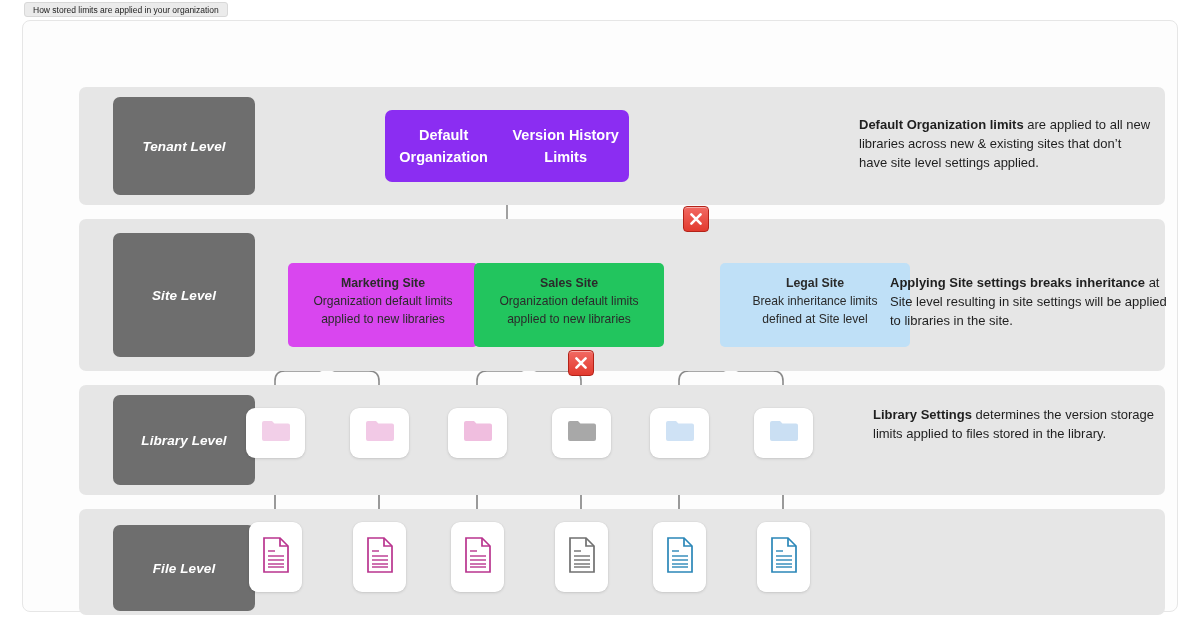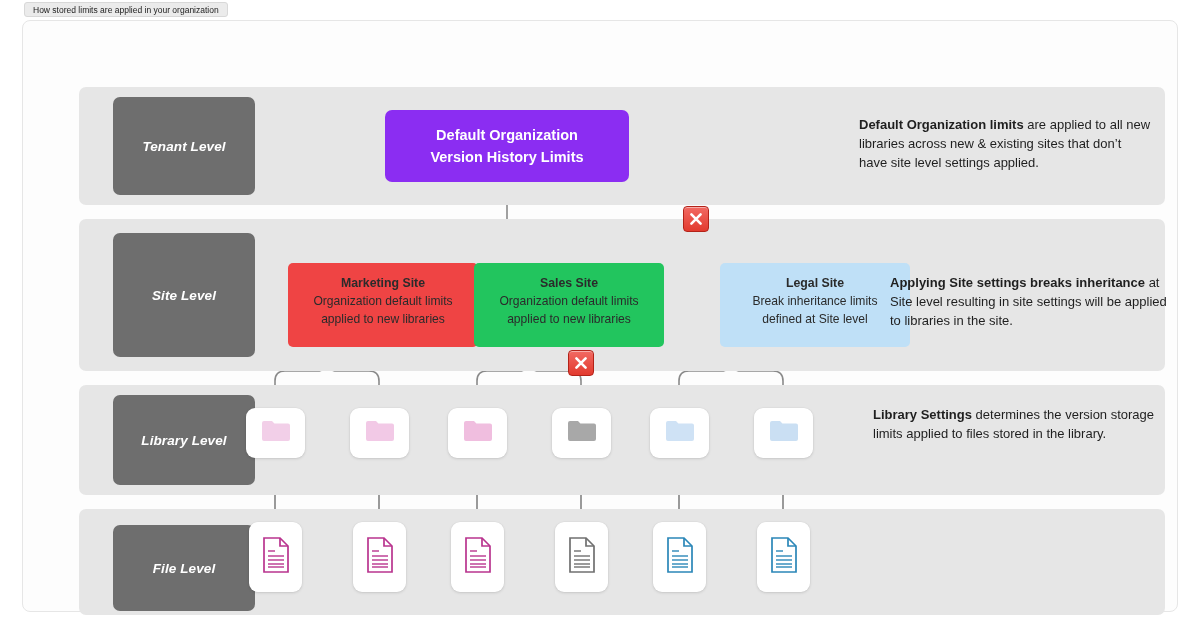--- a/index.html
+++ b/index.html
@@ -59,38 +59,38 @@
   .band.site    .level-label { top: 14px; height: 124px; }
   .band.library .level-label { top: 10px; height: 90px; }
   .band.file    .level-label { top: 16px; height: 86px; }
 
   
   .org-box {
     position: absolute; left: 306px; top: 23px;
     width: 244px; height: 72px;
     background: #8b2df2;
     border-radius: 7px;
-    display: flex; flex-direction: column;
+    display: flex; flex-direction: row;
     align-items: center; justify-content: center;
     color: #ffffff; font-weight: bold; font-size: 14.5px;
     line-height: 22px; text-align: center;
   }
 
   
   .site-box {
     position: absolute; top: 44px;
     width: 190px; height: 84px;
     border-radius: 5px;
     padding-top: 11px;
     text-align: center;
     color: #2b2b2b;
   }
   .site-box .site-title { font-weight: bold; font-size: 12.3px; line-height: 19px; }
   .site-box .site-sub   { font-size: 12.1px; line-height: 17.5px; }
-  .site-box.s0 { left: 209px; background: #ef4444; }
+  .site-box.s0 { left: 209px; background: #d946ef; }
   .site-box.s1 { left: 395px; background: #22c55e; }
   .site-box.s2 { left: 641px; background: #bfe0f7; }
 
   
   .desc {
     position: absolute;
     font-size: 13px; line-height: 19px; color: #1f1f1f;
   }
   .desc b { font-weight: bold; }
   .band.tenant  .desc { left: 780px; top: 28px;  width: 292px; }

